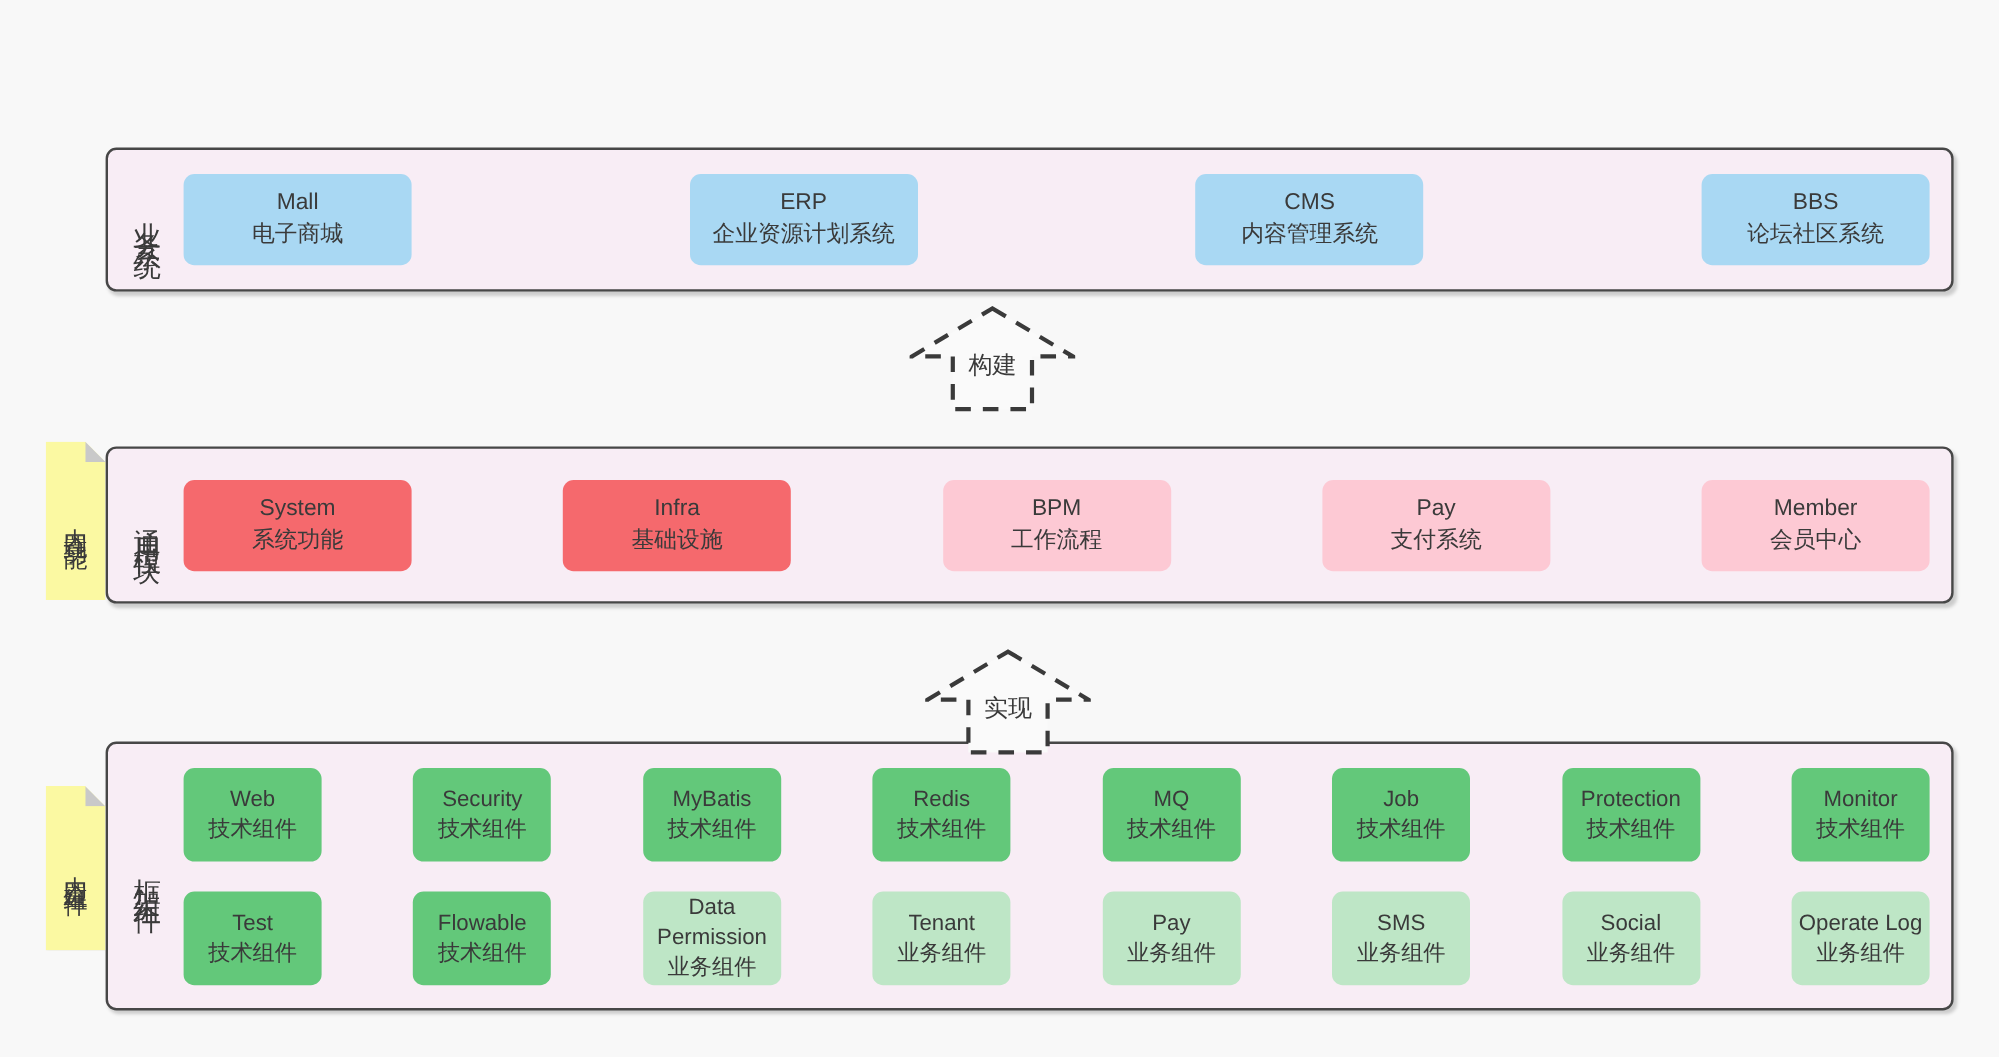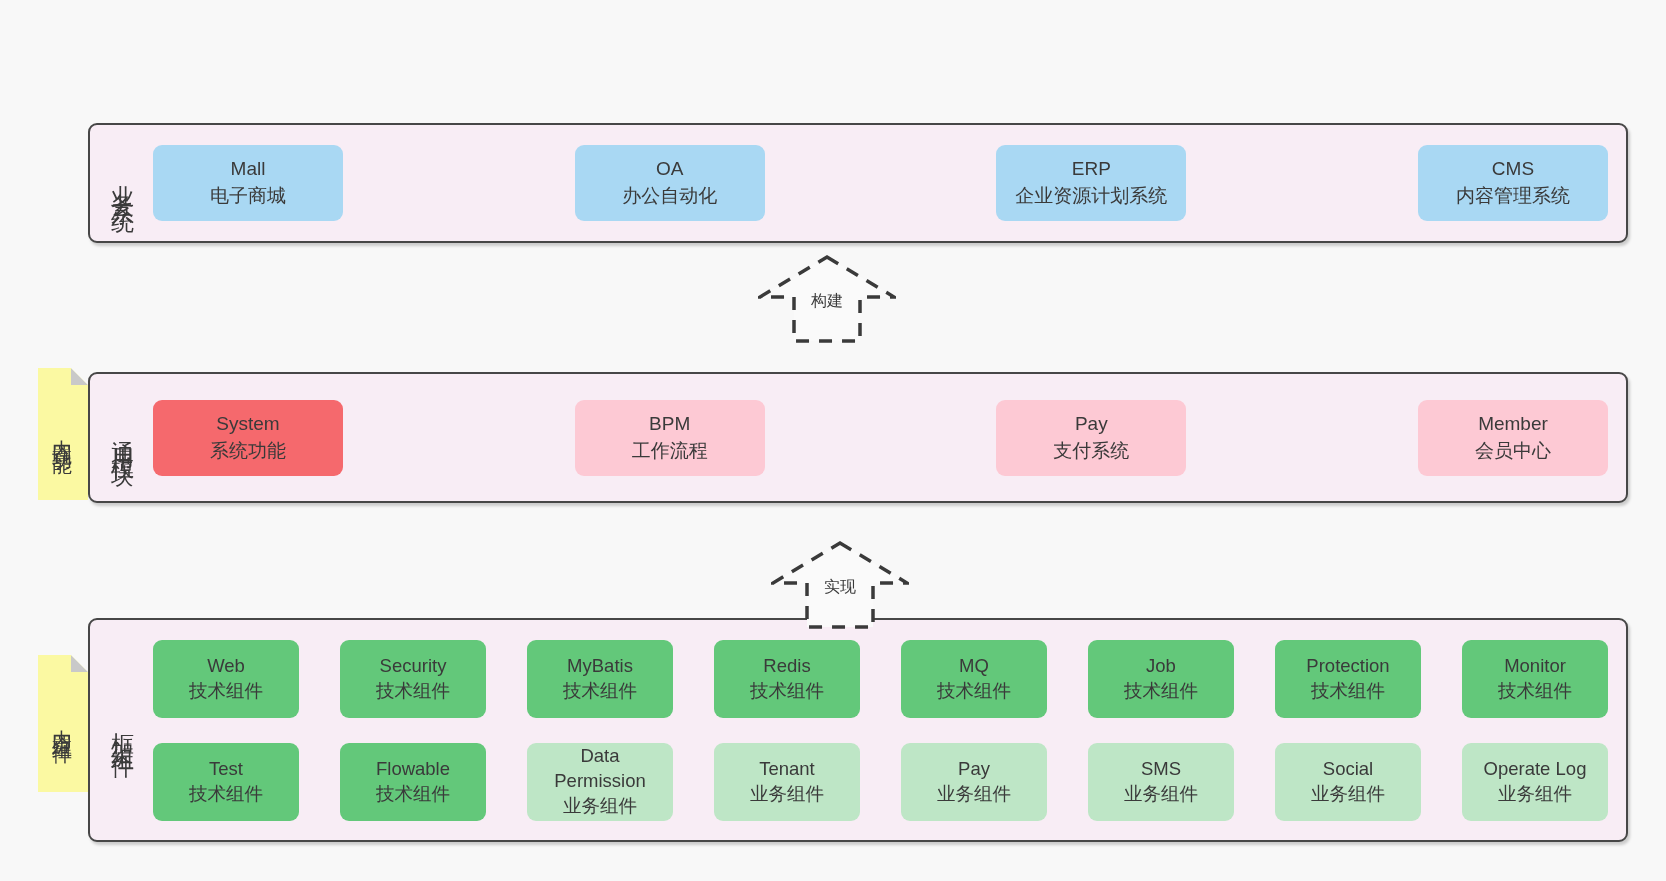--- a/index.html
+++ b/index.html
@@ -29,21 +29,21 @@
     flex:0 0 auto; margin-left:6px;
   }
   .boxes { flex:1; display:flex; justify-content:space-between; align-items:center; margin-left:14px;gap:37px; }
   .box {
     border-radius:9px;
     display:flex; flex-direction:column; align-items:center; justify-content:center;
     text-align:center; font-size:19px; line-height:1.42;
     color:var(--c-text,#3a3a3a);
   }
   .box-lg { width:190px; height:76px; }
-  .box-sm { width:146px; height:78px; font-size:18.5px; line-height:1.35; padding:0 6px; }
+  .box-sm { width:115px; height:78px; font-size:18.5px; line-height:1.35; padding:0 6px; }
   .box[data-variant="blue"]        { background:var(--c-blue,#a9d8f3); }
   .box[data-variant="red"]         { background:var(--c-red,#f5696d); }
   .box[data-variant="pink"]        { background:var(--c-pink,#fdc9d4); }
   .box[data-variant="green"]       { background:var(--c-green,#63c87a); }
   .box[data-variant="green-light"] { background:var(--c-green-light,#bee6c6); }
   .grid { flex:1; display:flex; flex-direction:column; gap:25px; margin-left:14px; }
   .grid-row { display:flex; justify-content:space-between; align-items:center; }
   .sticky {
     position:absolute; left:38px; width:50px; z-index:3;
     background:var(--c-yellow,#fbf9a2);
@@ -62,44 +62,44 @@
     writing-mode:vertical-rl; text-orientation:upright;
     font-size:20px; letter-spacing:5px; color:var(--c-text,#3a3a3a);
   }
   .arrow { position:absolute; width:138px; height:90px; z-index:2; }
   #arrow-build     { left:758px; top:254px; }
   #arrow-implement { left:771px; top:540px; }
   .arrow svg { width:100%; height:100%; display:block; }
   .arrow-label {
     position:absolute; top:37px; left:50%; transform:translateX(-50%);
     background:#fafafa; padding:0 3px;
-    font-size:16px; color:var(--c-text,#3a3a3a); white-space:nowrap;
+    font-size:20px; color:var(--c-text,#3a3a3a); white-space:nowrap;
   }
 </style>
 </head>
 <body>
 
 <div class="panel" id="panel-business">
   <div class="panel-label">业务系统</div>
   <div class="boxes">
     <div class="box box-lg" data-variant="blue">
       <div>Mall</div>
       <div>电子商城</div>
     </div>
     <div class="box box-lg" data-variant="blue">
-      <div>OA</div>
-      <div>办公自动化</div>
-    </div>
-    <div class="box box-lg" data-variant="blue">
       <div>ERP</div>
       <div>企业资源计划系统</div>
     </div>
     <div class="box box-lg" data-variant="blue">
       <div>CMS</div>
       <div>内容管理系统</div>
+    </div>
+    <div class="box box-lg" data-variant="blue">
+      <div>BBS</div>
+      <div>论坛社区系统</div>
     </div>
   </div>
 </div>
 
 <div class="arrow" id="arrow-build">
   <svg viewBox="0 0 138 90">
     <polygon points="69,3 136,43 102,43 102,87 36,87 36,43 2,43" fill="#fafafa" stroke="#3a3a3a" stroke-width="3.5" stroke-dasharray="13,10"></polygon>
   </svg>
   <div class="arrow-label">构建</div>
 </div>
@@ -108,20 +108,24 @@
   <span class="sticky-text">内置功能</span>
 </div>
 
 <div class="panel" id="panel-modules">
   <div class="panel-label">通用模块</div>
   <div class="boxes">
     <div class="box box-lg" data-variant="red">
       <div>System</div>
       <div>系统功能</div>
     </div>
+    <div class="box box-lg" data-variant="red">
+      <div>Infra</div>
+      <div>基础设施</div>
+    </div>
     <div class="box box-lg" data-variant="pink">
       <div>BPM</div>
       <div>工作流程</div>
     </div>
     <div class="box box-lg" data-variant="pink">
       <div>Pay</div>
       <div>支付系统</div>
     </div>
     <div class="box box-lg" data-variant="pink">
       <div>Member</div>

